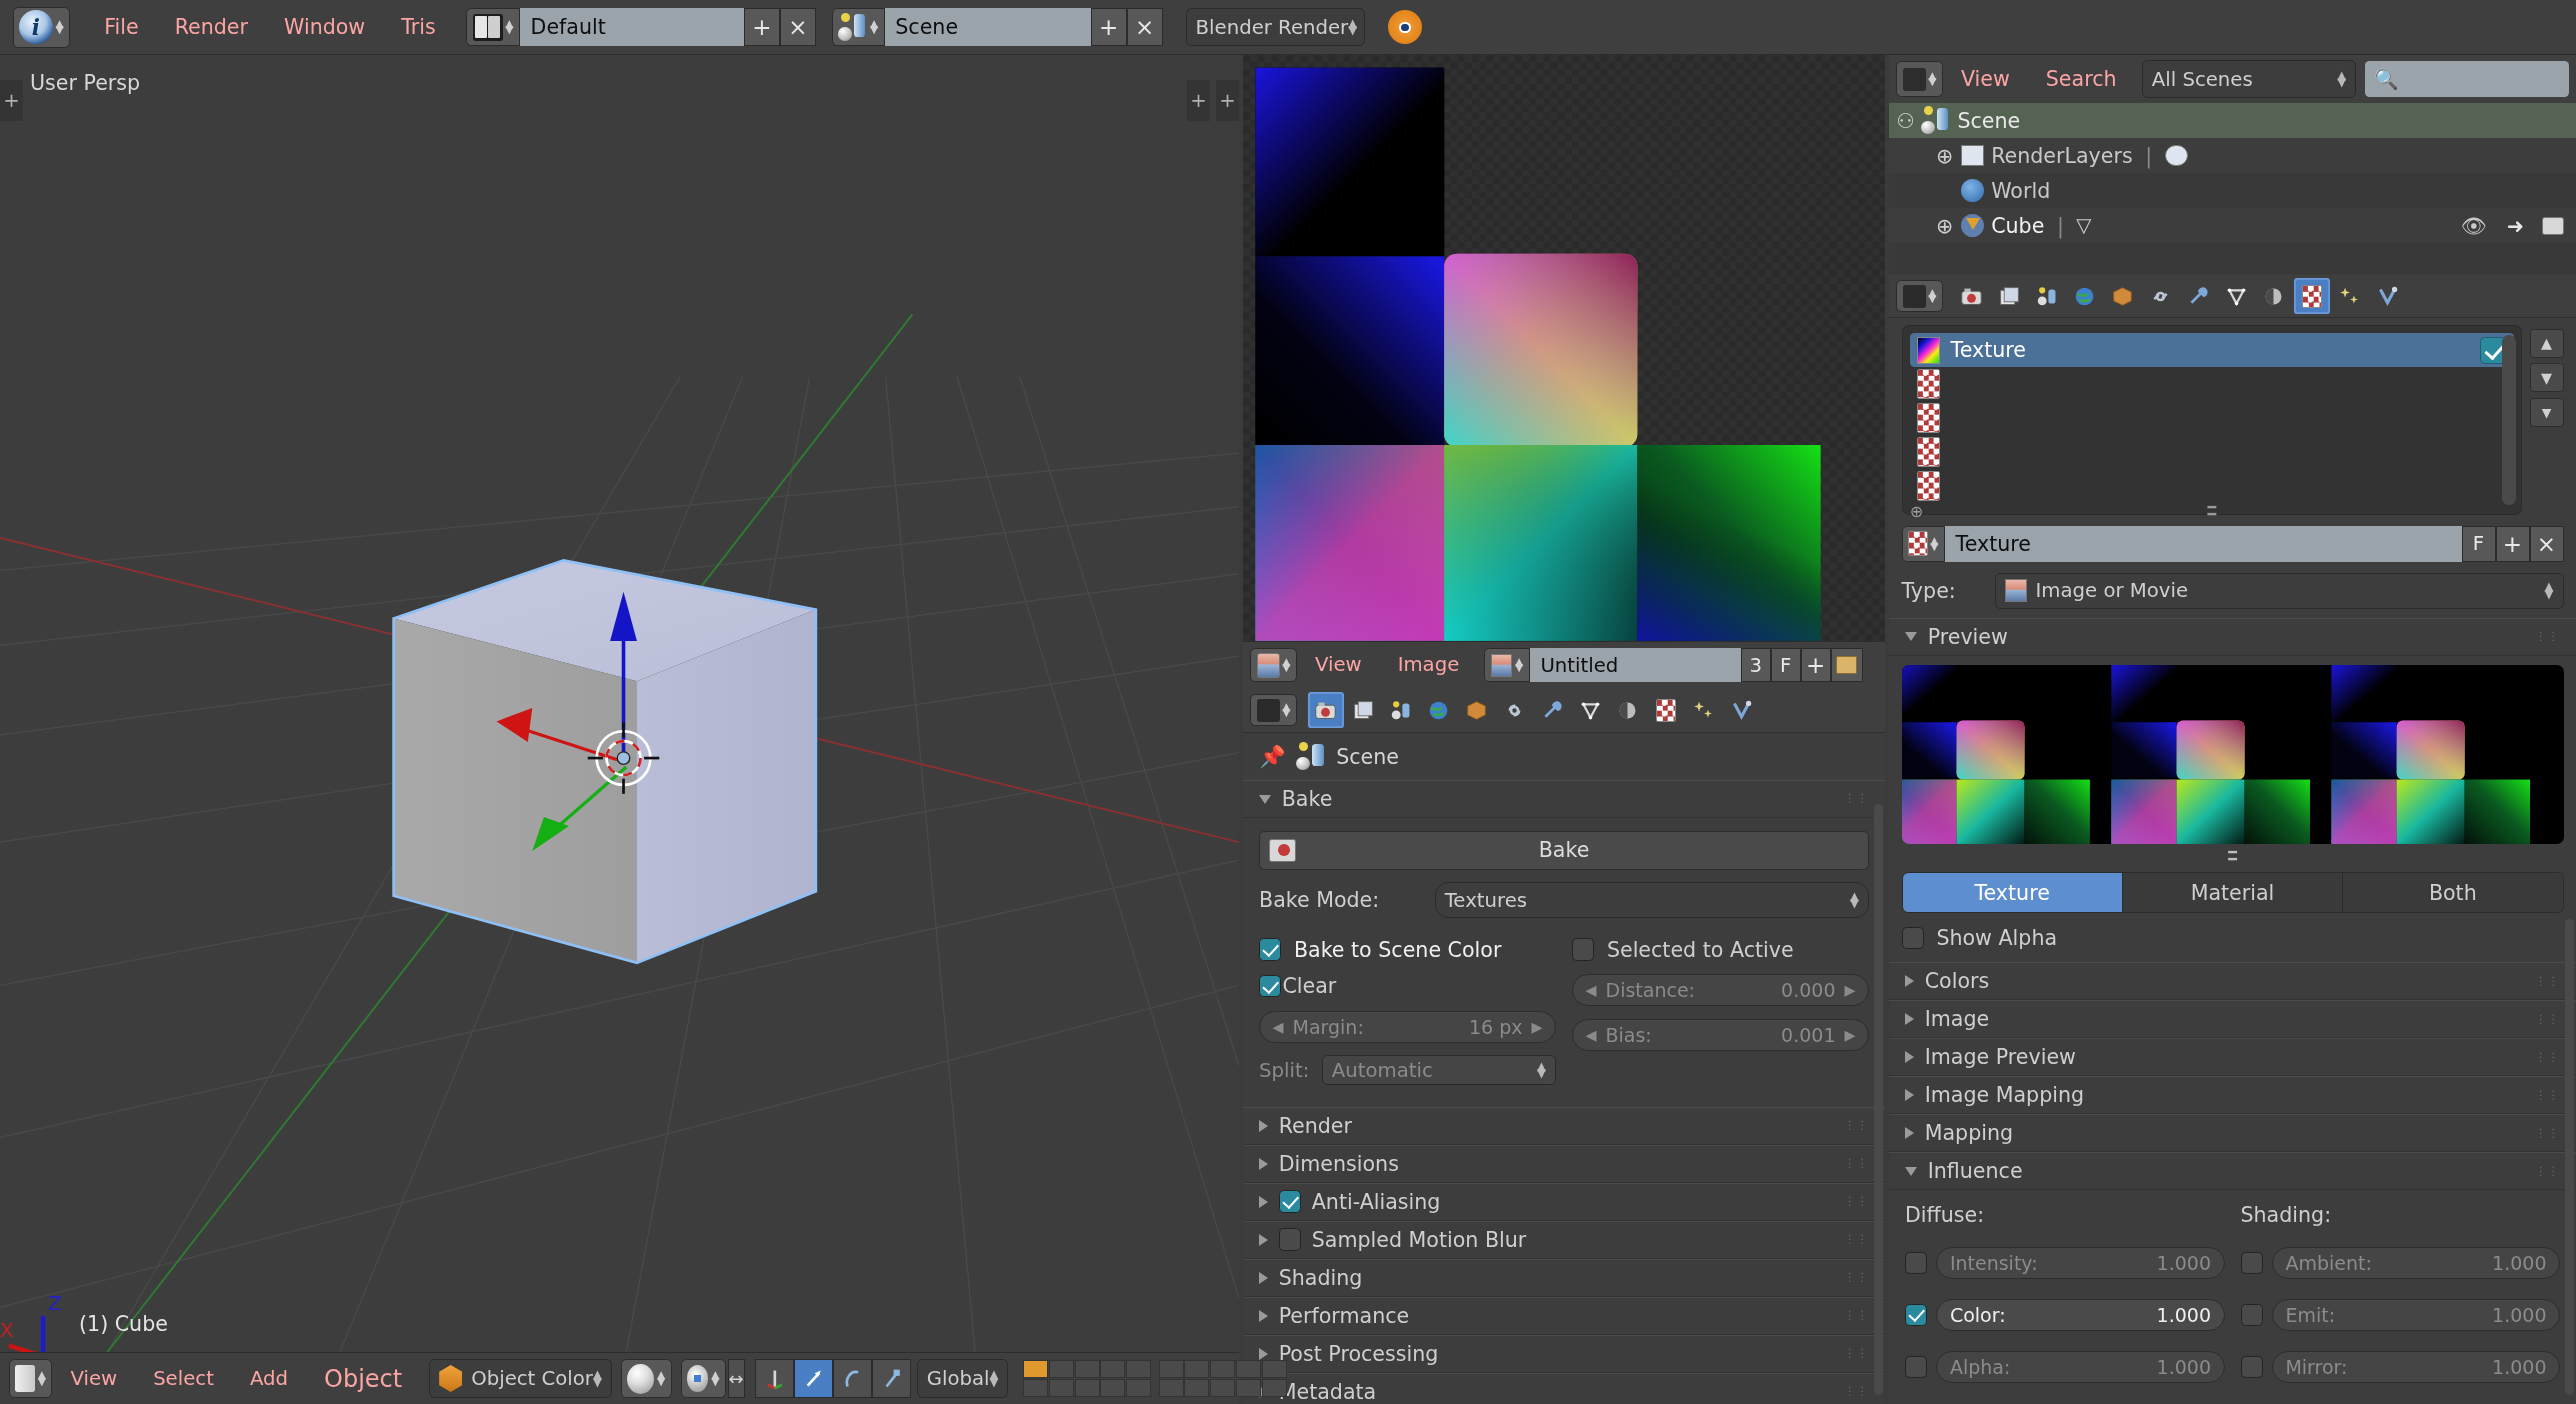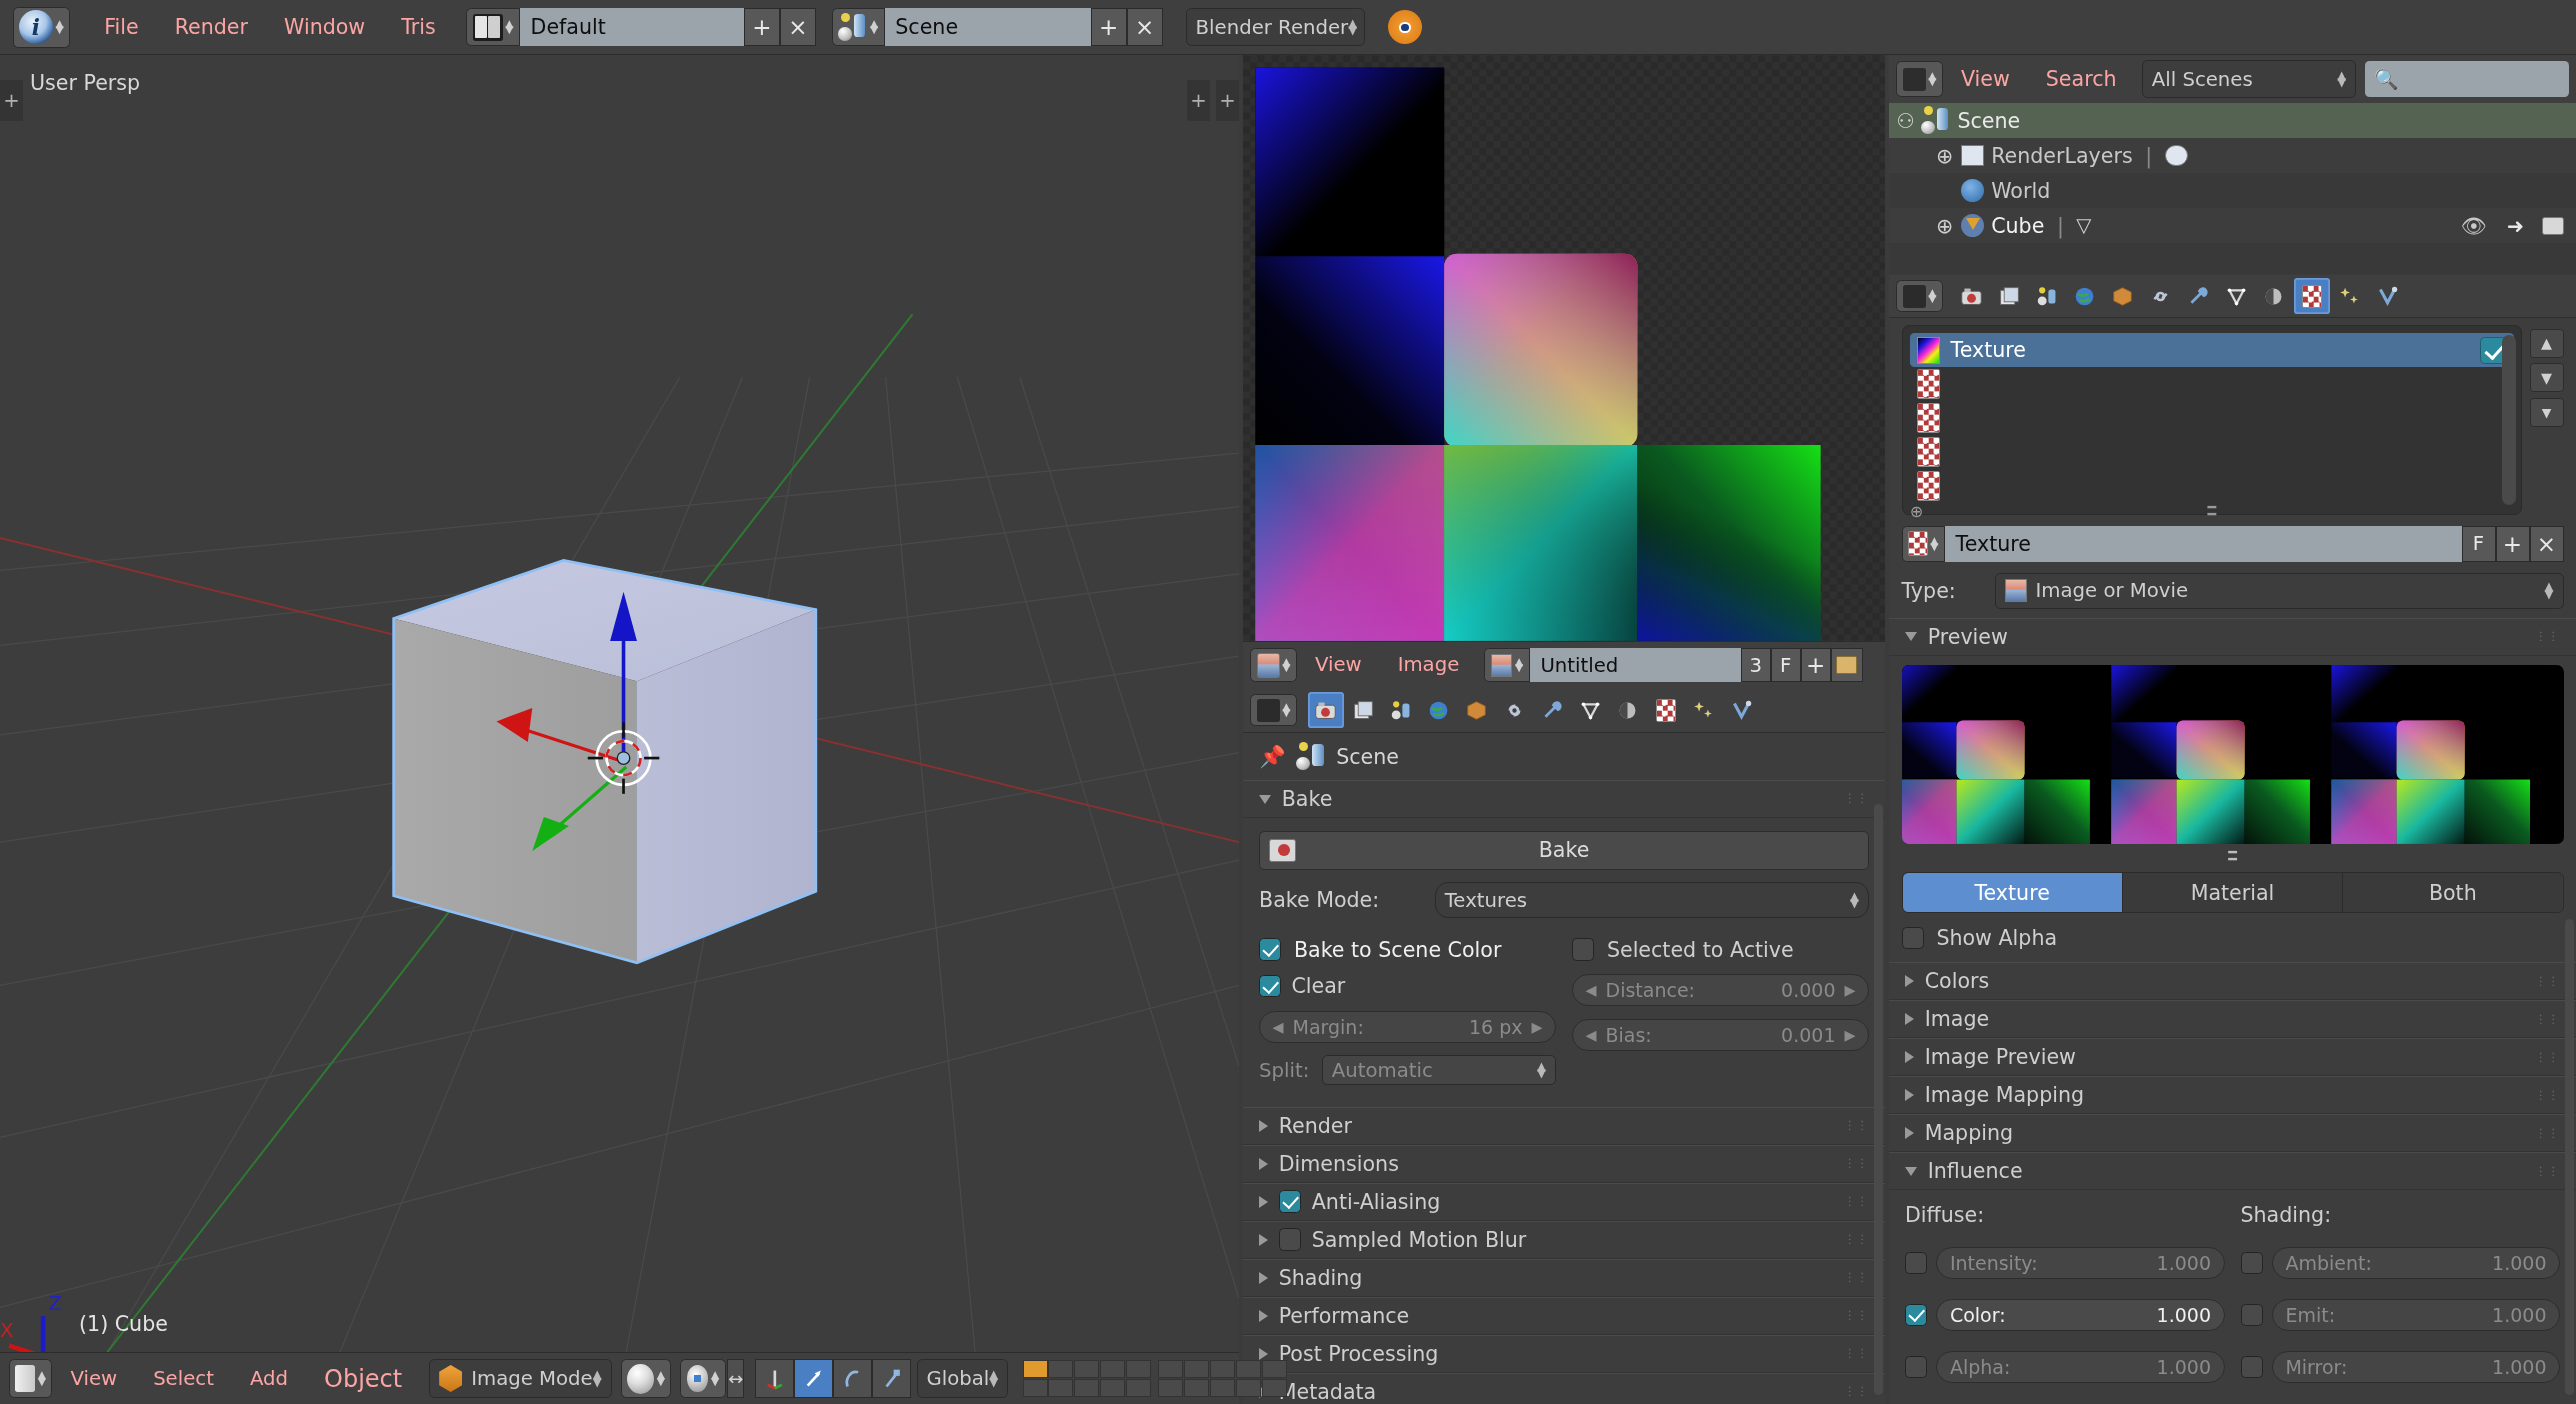--- a/index.html
+++ b/index.html
@@ -541,21 +541,21 @@
             </span>
         </div>
       </div>
 
       <div style="display:flex;margin-top:19.7px;gap:16px;">
         <div style="flex:1;">
           <div style="display:flex;align-items:center;gap:12.5px;">
             <span class="cb on"></span>
             <span style="color:#f0f0f0;font-size:20.6px;">Bake to Scene Color</span>
           </div>
-          <div style="display:flex;align-items:center;gap:10px;margin-top:12.5px;">
+          <div style="display:flex;align-items:center;gap:1px;margin-top:12.5px;">
             <span class="cb on"></span>
             <span style="color:#cfcfcf;font-size:20.6px;">Clear</span>
           </div>
           <div class="vrow dim" style="margin-top:12.5px;">
             <span class="lt">◀</span>
             <span style="margin-left:9px;">Margin:</span>
             <span class="val">16 px</span>
             <span class="gt" style="margin-left:9px;">▶</span>
           </div>
           <div style="display:flex;align-items:center;gap:12.5px;margin-top:12.5px;">
@@ -1014,21 +1014,21 @@
           <span>▼</span>
         </span>
     </div>
     <div class="menu" style="font-size:19.7px;">View</div>
     <div class="menu" style="font-size:19.7px;">Select</div>
     <div class="menu" style="font-size:19.7px;">Add</div>
     <div class="menu" style="font-size:24px;">Object</div>
 
     <div class="drop" style="width:201px;margin-left:9px;height:39px;">
       <span class="mode-ico" style="margin-right:9px;"></span>
-      <span>Image Mode</span>
+      <span>Object Color</span>
       <span class="arrows">
           <span>▲</span>
           <span>▼</span>
         </span>
     </div>
 
     <div class="btnbox" style="margin-left:9px;height:39px;">
       <span class="sphere"></span>
       <span class="updown">
           <span>▲</span>

